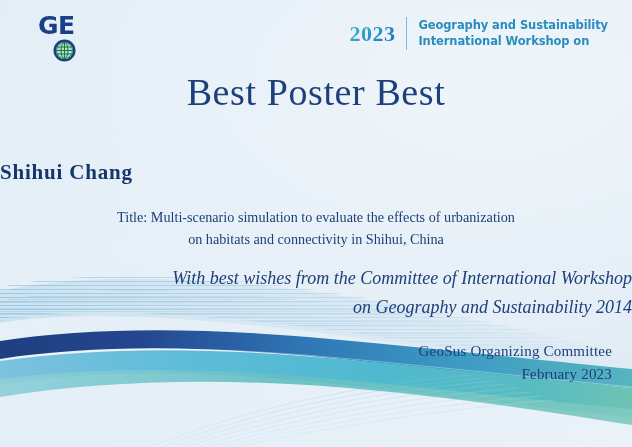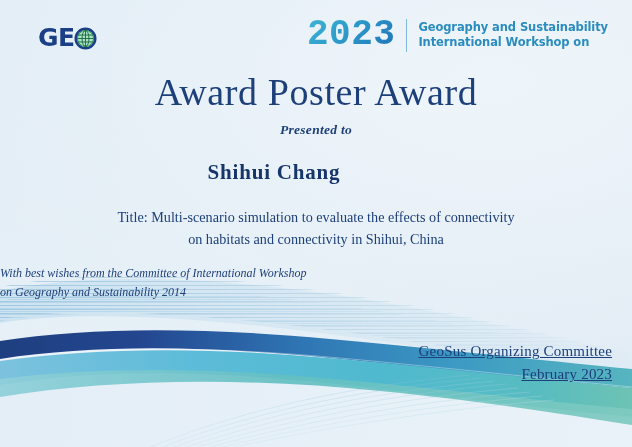--- a/index.html
+++ b/index.html
@@ -36,44 +36,45 @@
     align-items: center;
     height: 30px;
   }
   .logo-text {
     font-family: "DejaVu Sans", sans-serif;
     font-weight: bold;
     font-size: 25px;
     letter-spacing: -0.5px;
     line-height: 1;
     display: flex;
-    align-items: center;
+    align-items: flex-end;
+    flex-direction: column;
   }
   .logo-ge { color: #1b3f86; }
   .logo-sus { color: #24a148; }
   .logo-globe {
     display: inline-block;
     width: 23px;
     height: 23px;
     margin: 0 -1px;
     position: relative;
     top: 1px;
   }
   .header-right {
     position: absolute;
     right: 24px;
     top: 17px;
     display: flex;
     align-items: center;
     gap: 11px;
   }
   .year {
-    font-family: Liberation Mono, monospace;
-    font-weight: bold;
-    font-size: 36px;
+    font-family: Liberation Serif, serif;
+    font-weight: bold;
+    font-size: 22px;
     line-height: 1;
     letter-spacing: 0.5px;
     background: linear-gradient(135deg, #3fb6d4 0%, #2f9ecb 38%, #1f72b8 100%);
     -webkit-background-clip: text;
     background-clip: text;
     color: transparent;
     -webkit-text-fill-color: transparent;
   }
   .year-divider {
     width: 1px;
@@ -112,21 +113,21 @@
     font-weight: bold;
     font-size: 13.5px;
     color: #1d3f7a;
     letter-spacing: 0.3px;
   }
   .recipient {
     position: absolute;
     top: 160px;
     left: 0;
     width: 548px;
-    text-align: center;
+    text-align: left;
     font-family: "Liberation Serif", serif;
     font-weight: bold;
     font-size: 21px;
     color: #16356b;
     letter-spacing: 0.8px;
   }
   .poster-title {
     position: absolute;
     top: 206px;
     left: 0;
@@ -135,38 +136,37 @@
     font-family: "Liberation Serif", serif;
     font-size: 14.2px;
     color: #1d3f7a;
     line-height: 1.55;
   }
   .wishes {
     position: absolute;
     top: 264px;
     left: 0;
     width: 632px;
-    text-align: left;
+    text-align: right;
     font-family: "Liberation Serif", serif;
     font-style: italic;
-    font-size: 12px;
+    font-size: 18px;
     color: #1d3f7a;
     line-height: 1.6;
   }
   .signature {
     position: absolute;
     top: 340px;
     right: 20px;
     text-align: right;
     font-family: "Liberation Serif", serif;
     font-size: 15px;
     color: #1d3f7a;
     line-height: 1.55;
     letter-spacing: 0.2px;
-    text-decoration: underline;
   }
 </style>
 </head>
 <body>
 
 <div id="certificate">
 
   <svg class="waves" viewBox="0 0 632 190" preserveAspectRatio="none" xmlns="http://www.w3.org/2000/svg">
     <defs>
       <linearGradient id="gNavy" x1="0" y1="0" x2="1" y2="0">
@@ -277,28 +277,27 @@
 
   <div class="header-right">
     <div class="year">2023</div>
     <div class="year-divider"></div>
     <div class="workshop-title">
       <div>Geography and Sustainability</div>
       <div>International Workshop on</div>
     </div>
   </div>
 
-  <div class="award-title">Award Poster Award</div>
-
-  <div class="presented-to">Presented to</div>
+  <div class="award-title">Best Poster Best</div>
+
 
   <div class="recipient">Shihui Chang</div>
 
   <div class="poster-title">
-    <div>Title: Multi-scenario simulation to evaluate the effects of connectivity</div>
+    <div>Title: Multi-scenario simulation to evaluate the effects of urbanization</div>
     <div>on habitats and connectivity in Shihui, China</div>
   </div>
 
   <div class="wishes">
     <div>With best wishes from the Committee of International Workshop</div>
     <div>on Geography and Sustainability 2014</div>
   </div>
 
   <div class="signature">
     <div>GeoSus Organizing Committee</div>

